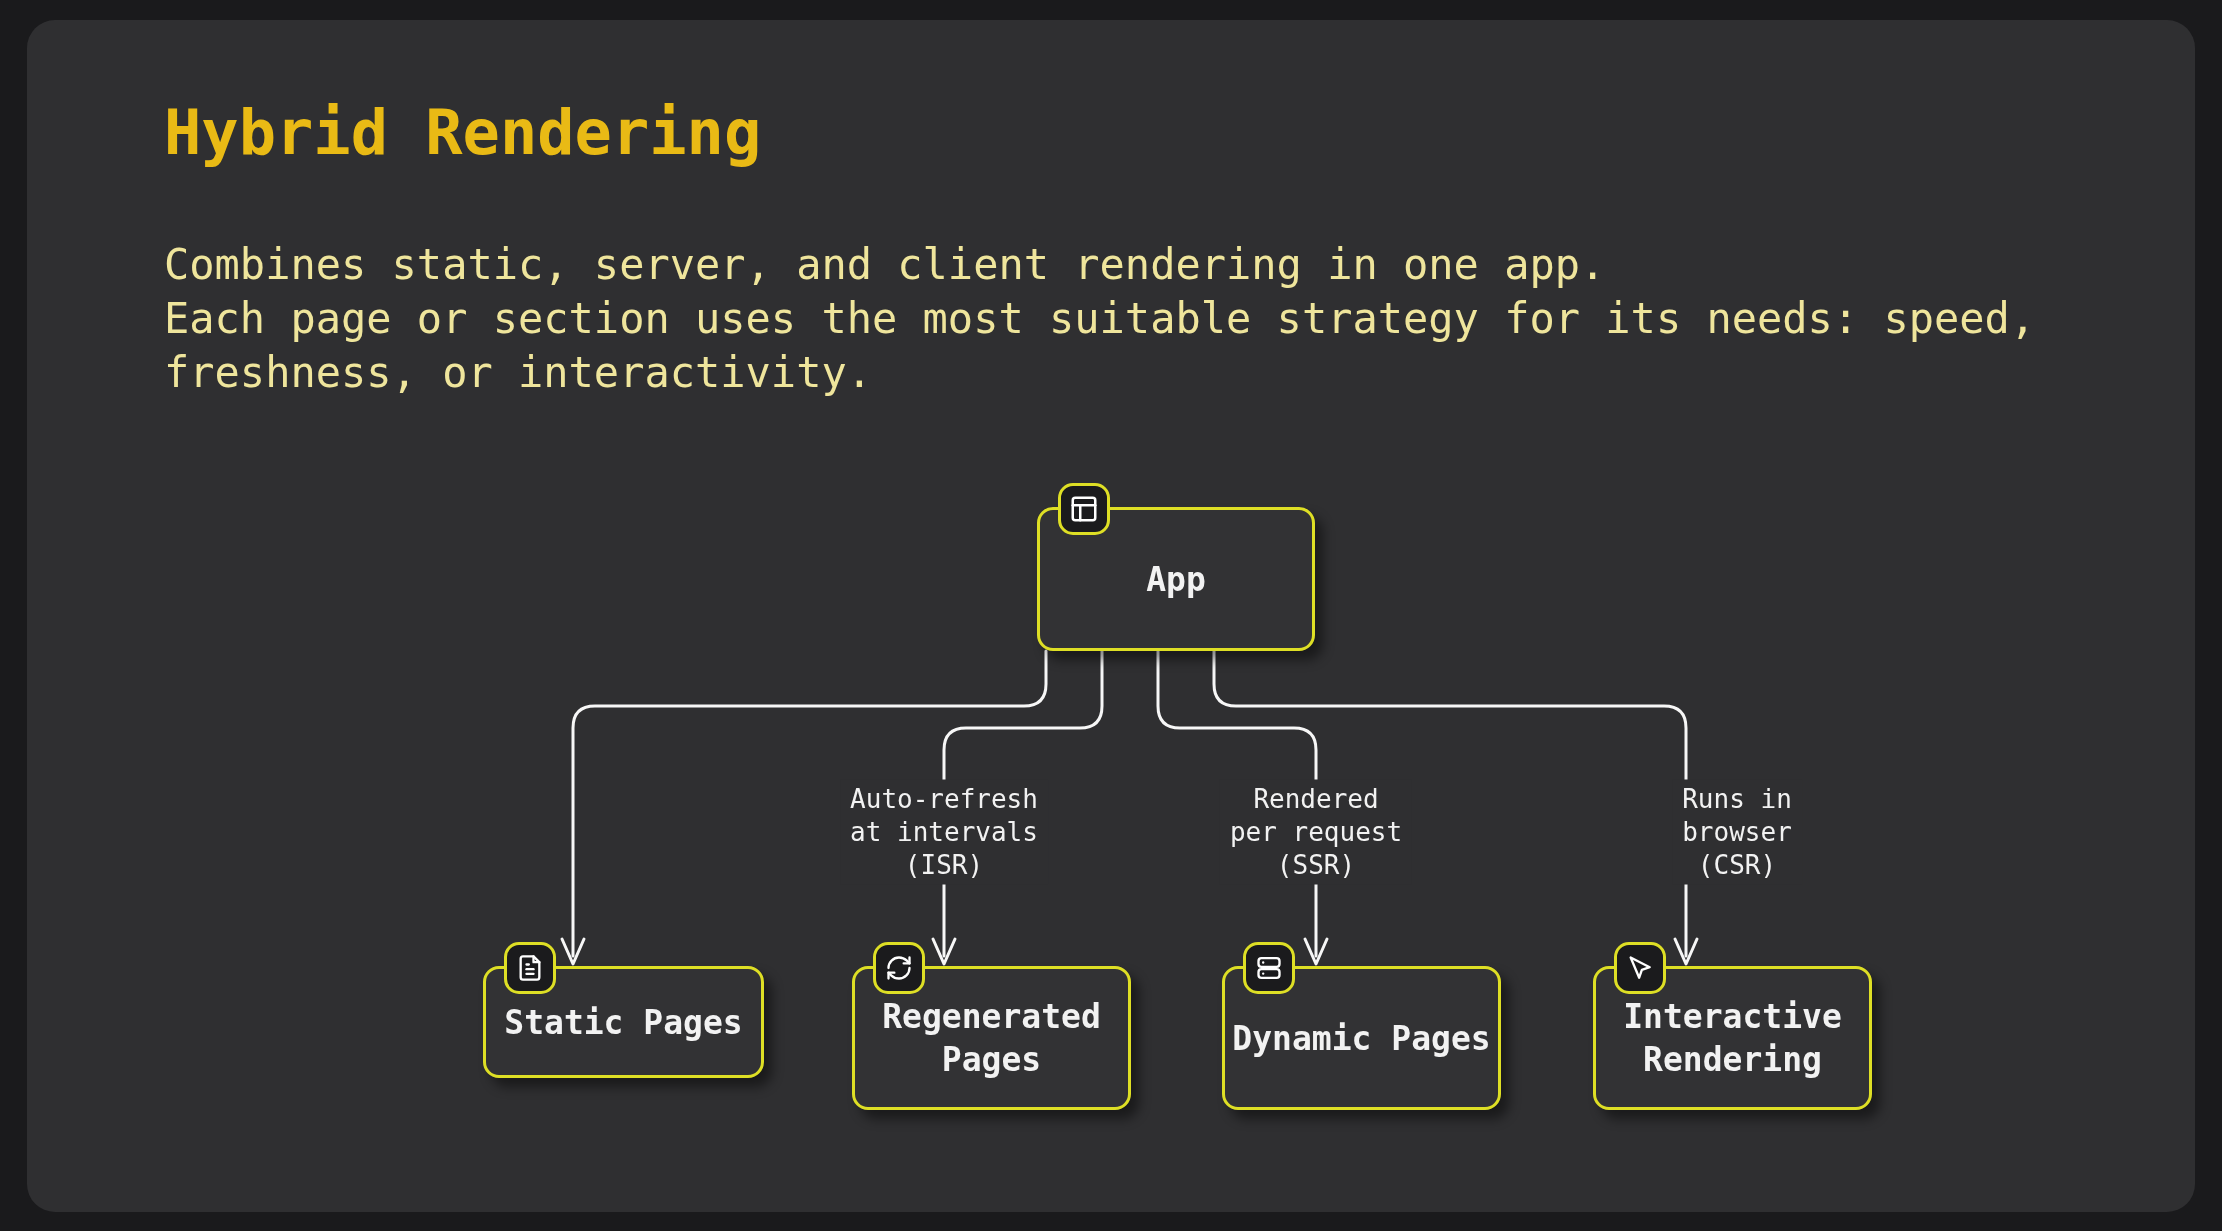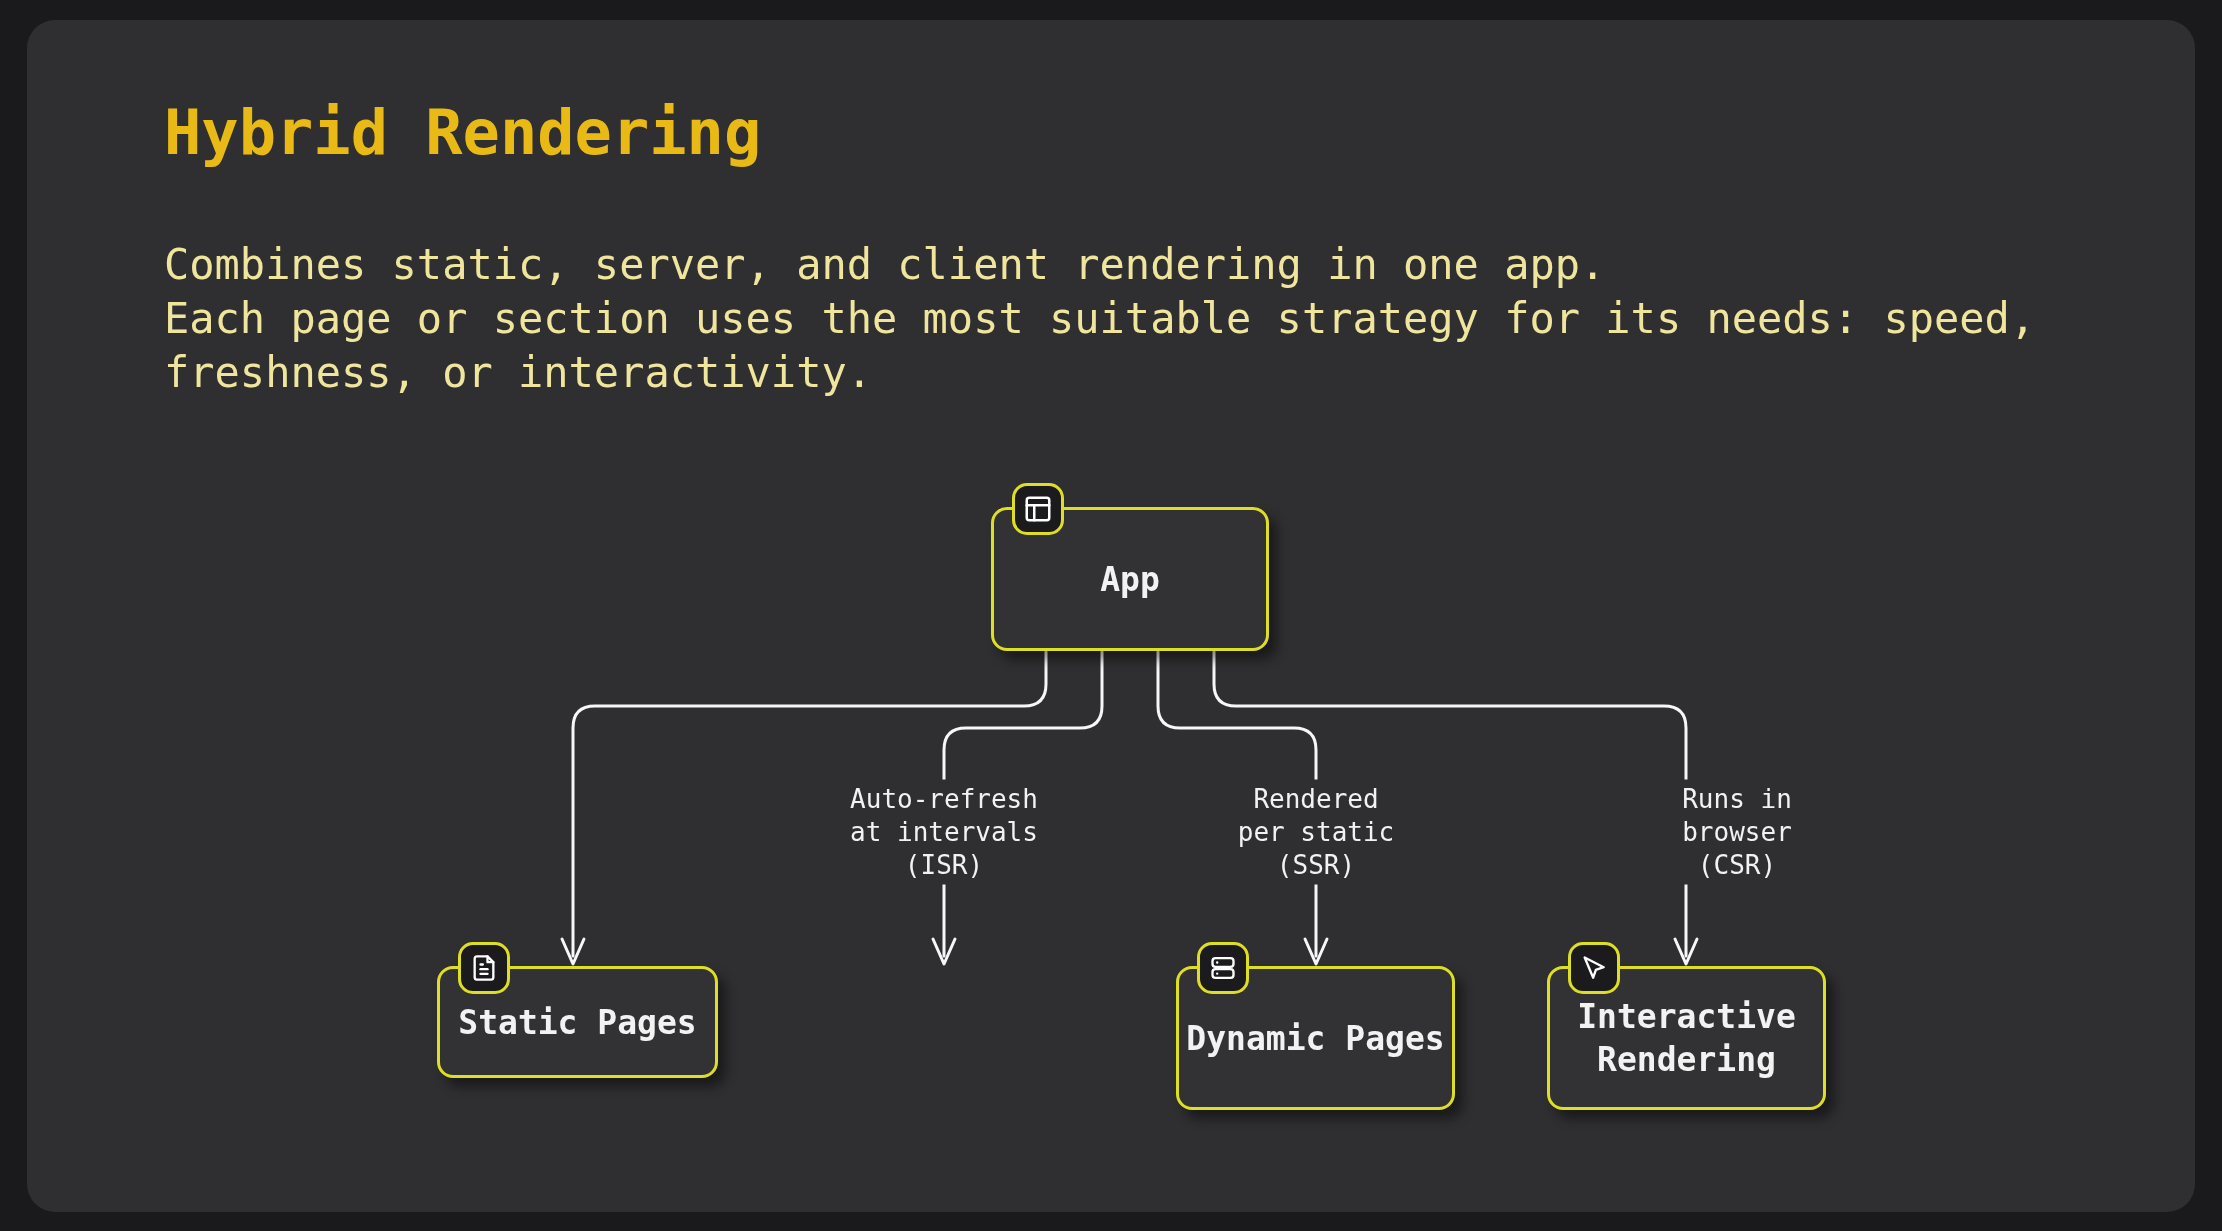--- a/index.html
+++ b/index.html
@@ -39,21 +39,21 @@
   .edge-label{
     position:absolute;transform:translate(-50%,-50%);
     background:var(--card_bg);color:var(--node_text);
     font-size:26px;line-height:33px;text-align:center;
     white-space:pre-line;padding:3px 10px;
   }
   .node{
     position:absolute;background:var(--node_bg);
     border:3.5px solid var(--node_border);border-radius:16px;
     box-shadow:8px 9px 12px rgba(0,0,0,0.45);
-    display:flex;align-items:center;justify-content:center;
+    display:flex;align-items:center;justify-content:center;margin-left:46px;
   }
   .node-label{
     color:var(--node_text);font-size:33px;font-weight:bold;
     line-height:43px;text-align:center;padding:0 4px;
   }
   .badge{
     position:absolute;left:18px;top:-27px;width:52px;height:52px;
     background:var(--badge_bg);border:3.5px solid var(--node_border);
     border-radius:15px;display:flex;align-items:center;justify-content:center;
   }
@@ -86,21 +86,21 @@
       <path d="M1278 919 L1289 944 L1300 919"></path>
 
       <path d="M1187 631 L1187 664 Q1187 686 1209 686 L1637 686 Q1659 686 1659 708 L1659 936"></path>
       <path d="M1648 919 L1659 944 L1670 919"></path>
     </svg>
 
     <div class="edge-label" style="left:917px;top:812px">Auto-refresh
 at intervals
 (ISR)</div>
     <div class="edge-label" style="left:1289px;top:812px">Rendered
-per static
+per request
 (SSR)</div>
     <div class="edge-label" style="left:1710px;top:812px">Runs in
 browser
 (CSR)</div>
 
     <div class="node" style="left:964px;top:487px;width:278px;height:144px">
       <div class="badge">
         <svg width="30" height="30" viewBox="0 0 24 24">
           <rect x="3" y="3" width="18" height="18" rx="2"></rect>
           <path d="M3 9h18"></path>
@@ -116,20 +116,31 @@
           <path d="M15 2H6a2 2 0 0 0-2 2v16a2 2 0 0 0 2 2h12a2 2 0 0 0 2-2V7z"></path>
           <path d="M15 2v5h5"></path>
           <path d="M9 9h2"></path>
           <path d="M9 13h6"></path>
           <path d="M9 17h6"></path>
         </svg>
       </div>
       <div class="node-label">Static Pages</div>
     </div>
 
+    <div class="node" style="left:779px;top:946px;width:279px;height:144px">
+      <div class="badge">
+        <svg width="28" height="28" viewBox="0 0 24 24">
+          <path d="M3 12a9 9 0 0 1 9-9 9.75 9.75 0 0 1 6.74 2.74L21 8"></path>
+          <path d="M21 3v5h-5"></path>
+          <path d="M21 12a9 9 0 0 1-9 9 9.75 9.75 0 0 1-6.74-2.74L3 16"></path>
+          <path d="M8 16H3v5"></path>
+        </svg>
+      </div>
+      <div class="node-label">Regenerated Pages</div>
+    </div>
 
     <div class="node" style="left:1149px;top:946px;width:279px;height:144px">
       <div class="badge">
         <svg width="28" height="28" viewBox="0 0 24 24">
           <rect x="3" y="3.5" width="18" height="7.5" rx="2.5"></rect>
           <rect x="3" y="13" width="18" height="7.5" rx="2.5"></rect>
           <path d="M7 7.25h.01"></path>
           <path d="M7 16.75h.01"></path>
         </svg>
       </div>

